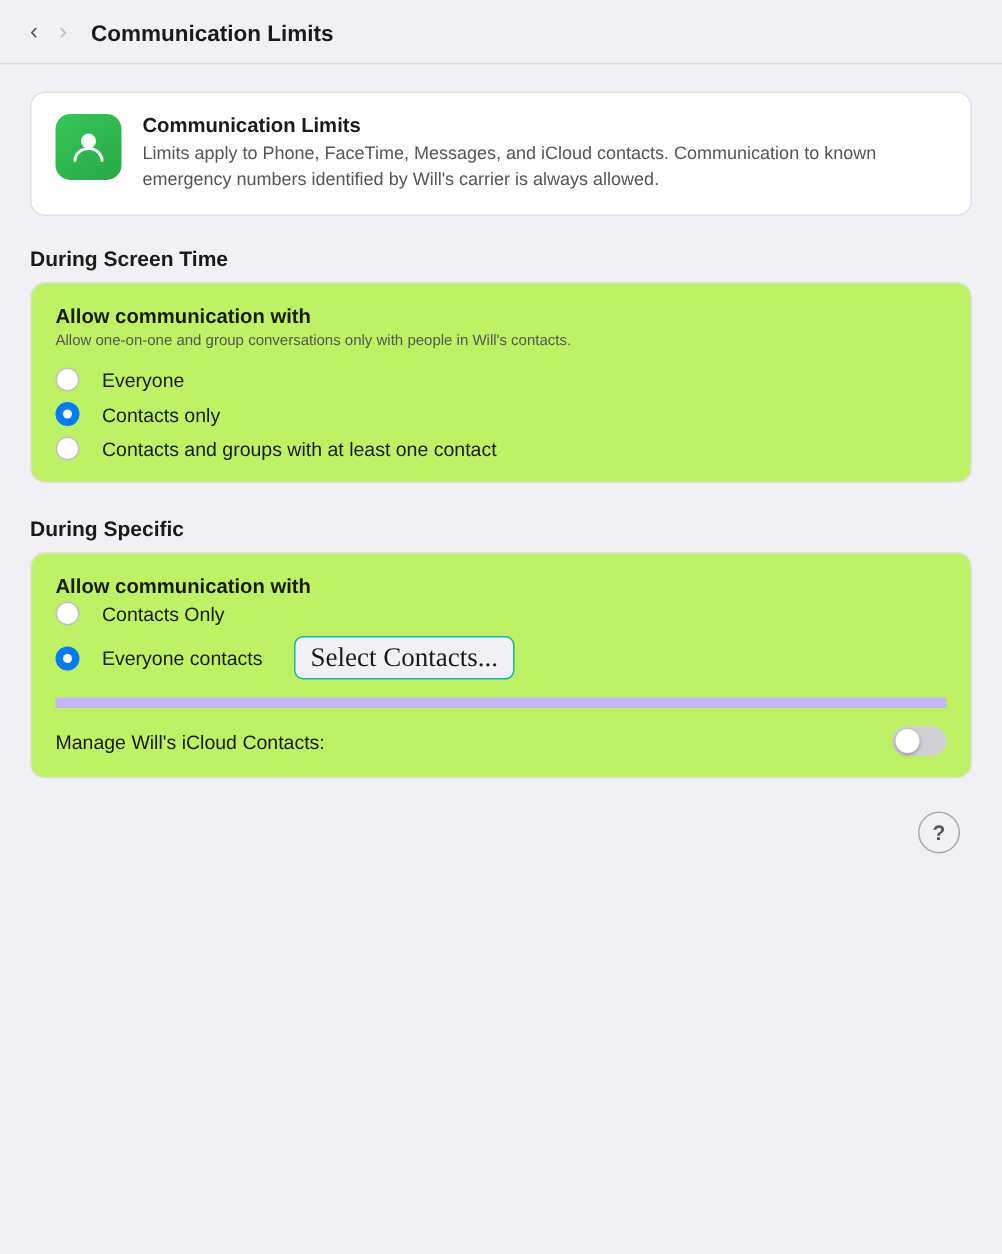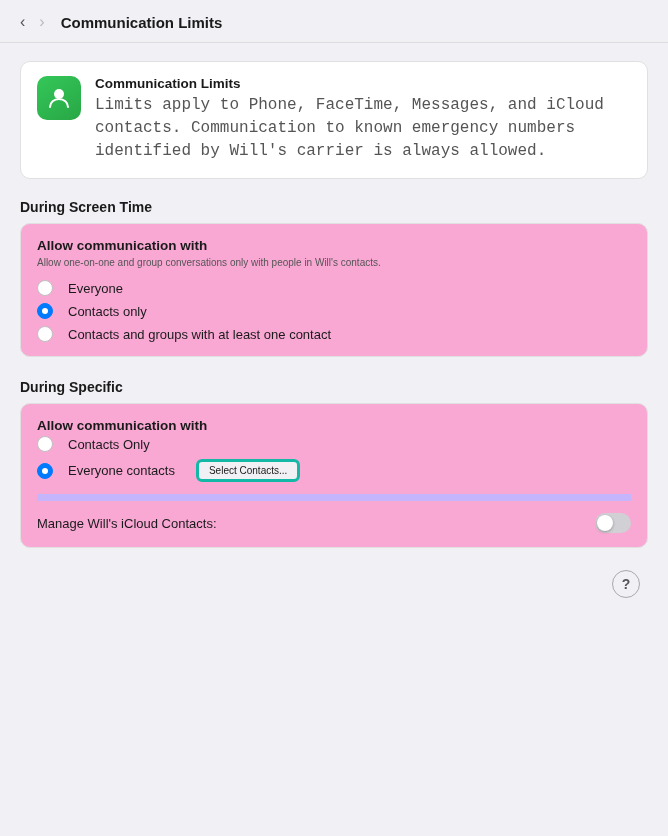--- a/index.html
+++ b/index.html
@@ -80,36 +80,35 @@
       flex: 1;
     }
 
     .info-title {
       font-weight: 600;
       font-size: 13.5px;
       margin-bottom: 3px;
     }
 
     .info-desc {
-      font-size: 16px;
+      font-size: 12px;
       color: #555;
       line-height: 1.45;
-      font-family: Liberation Mono, monospace;
     }
 
     .section-heading {
       font-weight: 700;
       font-size: 14px;
       margin-bottom: 8px;
       margin-top: 4px;
       color: #1a1a1a;
     }
 
     .panel {
-      background: #f9a8d4;
+      background: #bef264;
       border-radius: 10px;
       padding: 14px 16px;
       border: 1px solid #e0e0e0;
       margin-bottom: 22px;
     }
 
     .panel-title {
       font-weight: 600;
       font-size: 13.5px;
       margin-bottom: 3px;
@@ -167,27 +166,28 @@
       background: #fff;
     }
 
     .radio-circle.unselected {
       border-color: #c0c0c0;
       background: #fff;
     }
 
     .select-contacts-btn {
       background: #f0f0f5;
-      border: 3px solid #14b8a6;
+      border: 1px solid #14b8a6;
       border-radius: 6px;
       padding: 3px 10px;
-      font-size: 10px;
+      font-size: 18px;
       cursor: pointer;
       color: #1a1a1a;
       margin-left: 6px;
+      font-family: Liberation Serif, serif;
     }
 
     .icloud-row {
       display: flex;
       align-items: center;
       justify-content: space-between;
       padding-top: 12px;
       border-top: 7px solid #c4b5fd;
       margin-top: 12px;
     }

